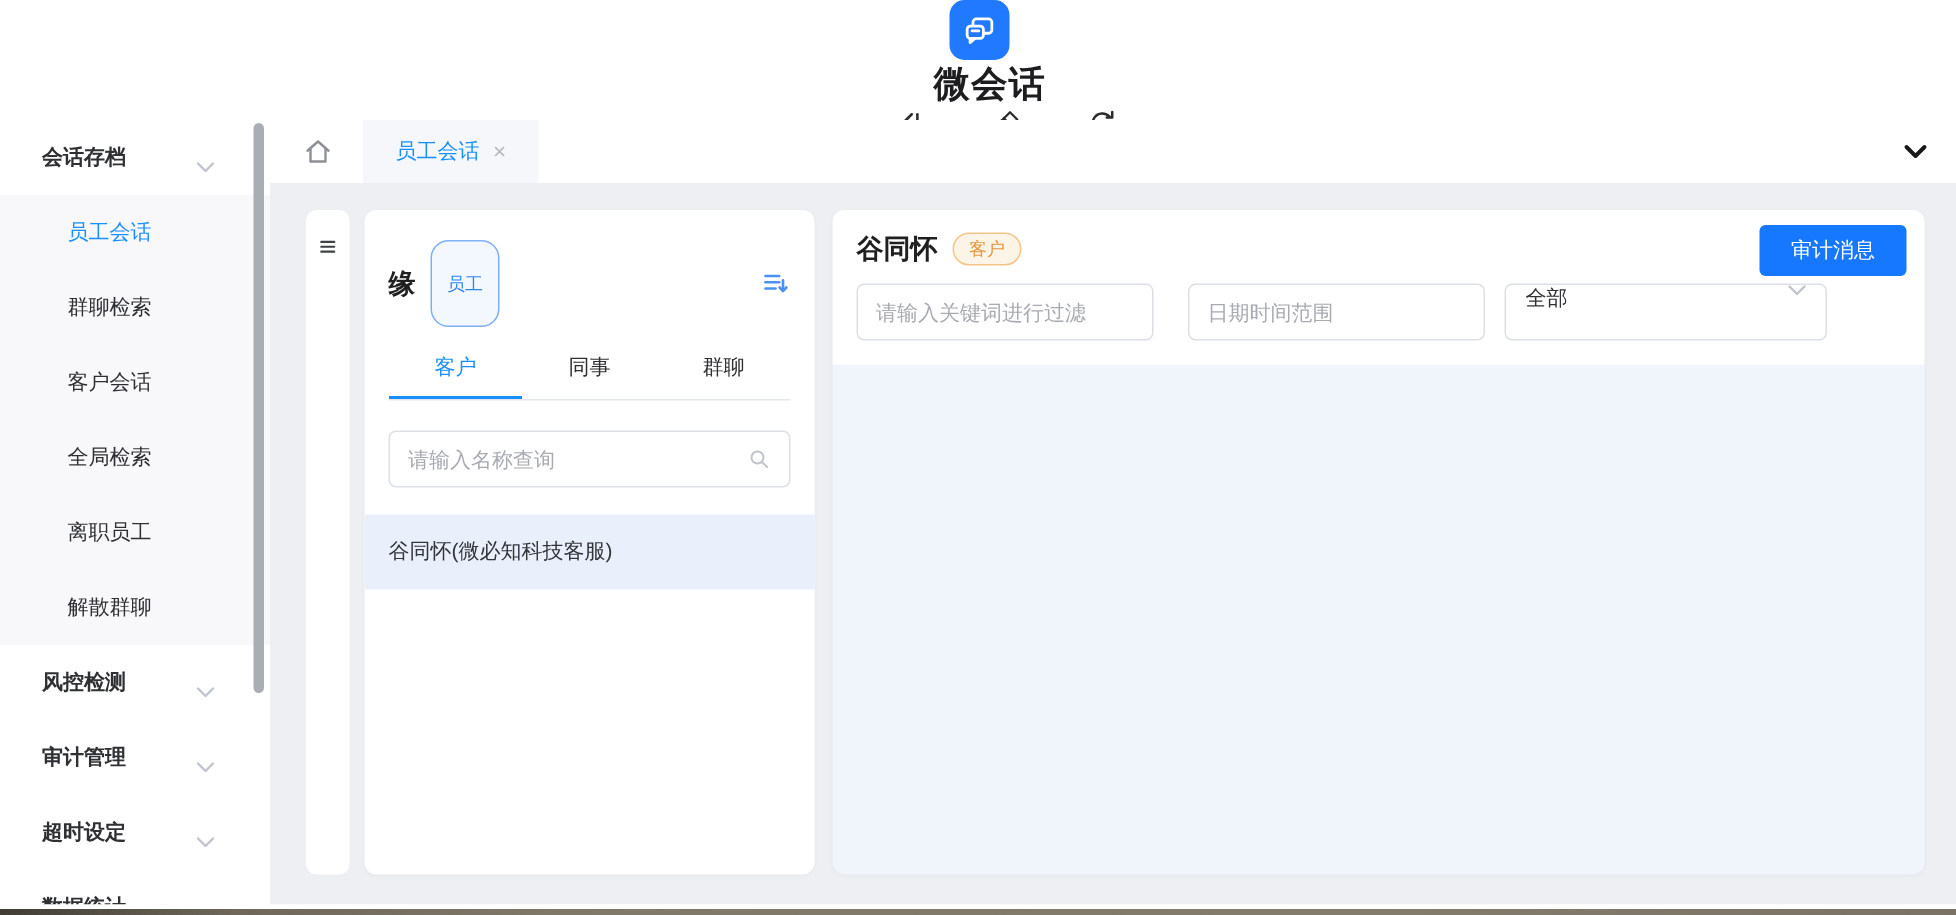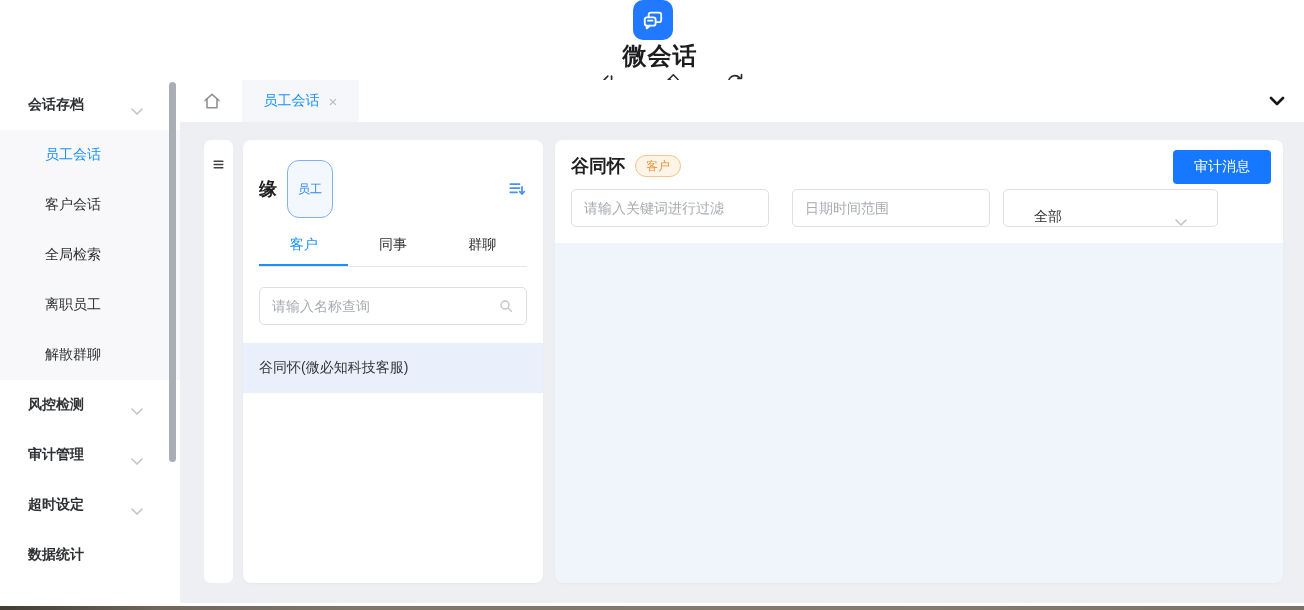--- a/index.html
+++ b/index.html
@@ -58,21 +58,21 @@
   .rc-title-row { display:flex; align-items:center; }
   .rc-title { font-size:18px; font-weight:700; color:#1f1f1f; }
   .badge-orange { margin-left:10px; font-size:12px; color:#e6953a; border:1px solid #f5c488; background:#fdf4e8; padding:3px 10px; border-radius:12px; line-height:1.2; }
   .audit-btn { position:absolute; right:12px; top:10px; width:98px; height:34px; background:#1677ff; color:#fff; font-size:14px; border:none; border-radius:4px; cursor:pointer; display:flex; align-items:center; justify-content:center; font-family:inherit; }
   .rc-filters { display:flex; margin-top:11px; }
   .f-input { height:38px; border:1px solid #dcdfe6; border-radius:5px; background:#fff; display:flex; align-items:center; padding:0 12px; }
   .f-input input { border:none; outline:none; flex:1; font-size:14px; color:#303133; font-family:inherit; background:transparent; }
   .f-input input::placeholder { color:#a8abb2; }
   .f-kw { width:198px; margin-right:23px; }
   .f-date { width:198px; margin-right:13px; }
-  .f-select { width:215px; height:38px; border:1px solid #dcdfe6; border-radius:5px; background:#fff; display:flex; align-items:flex-end; justify-content:space-between; padding:0 30px; cursor:pointer; }
+  .f-select { width:215px; height:38px; border:1px solid #dcdfe6; border-radius:5px; background:#fff; display:flex; align-items:flex-start; justify-content:space-between; padding:0 13px; cursor:pointer; }
   .f-select .sel-val { font-size:14px; color:#303133; }
   .rc-body { height:340px; }
 
   
   .bottom-gap { position:absolute; top:603px; left:0; width:1304px; height:3px; background:#fff; }
   .taskbar-edge { position:absolute; top:606px; left:0; width:1304px; height:4px; background:linear-gradient(90deg,#413d35 0%,#6e675a 12%,#7f7869 28%,#837c6d 70%,#7a7365 100%); }
 </style>
 </head>
 <body>
 
@@ -130,20 +130,23 @@
       <span>会话存档</span>
       <span class="chev">
         <svg width="12" height="7" viewBox="0 0 12 7" fill="none" stroke="#c0c4cc" stroke-width="1.6" stroke-linecap="round" stroke-linejoin="round">
             <polyline points="1,1 6,6 11,1"></polyline>
           </svg>
       </span>
     </div>
     <div class="submenu">
       <div class="sub-item active">
           <span>员工会话</span>
+        </div>
+      <div class="sub-item">
+          <span>群聊检索</span>
         </div>
       <div class="sub-item">
           <span>客户会话</span>
         </div>
       <div class="sub-item">
           <span>全局检索</span>
         </div>
       <div class="sub-item">
           <span>离职员工</span>
         </div>

